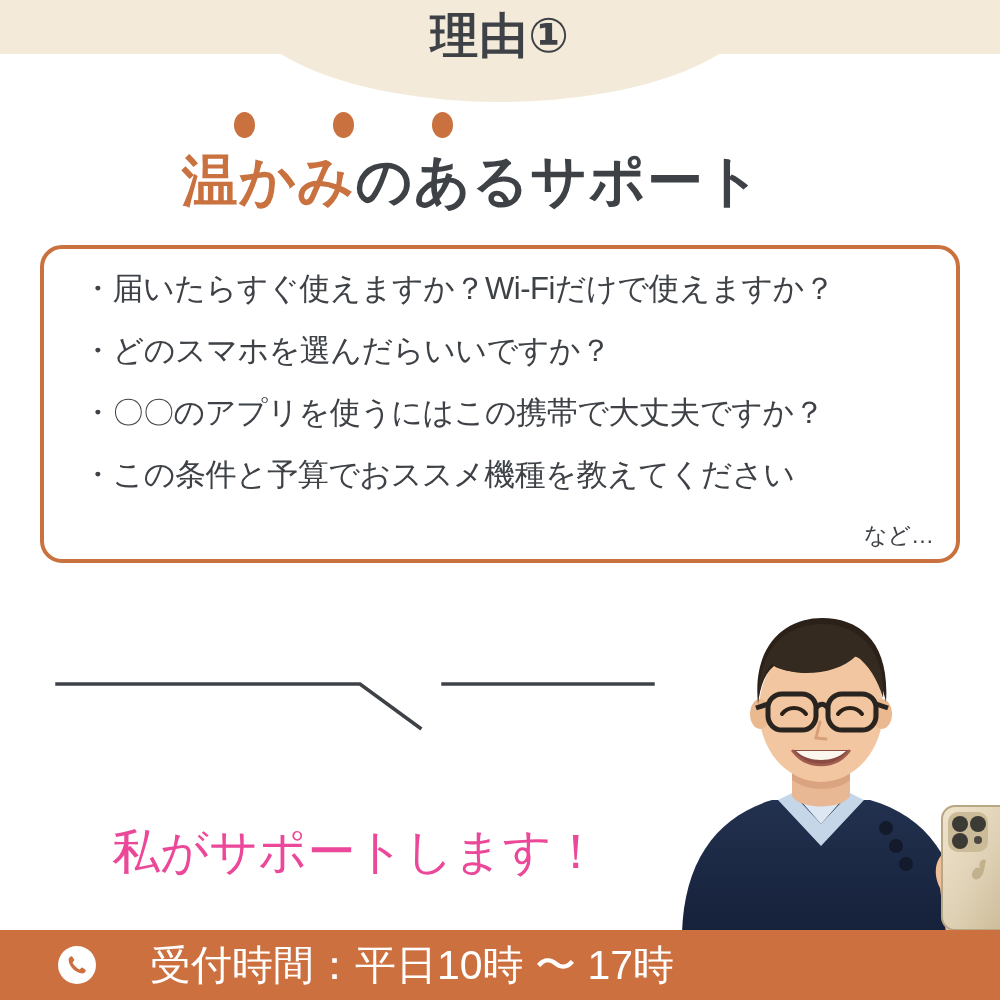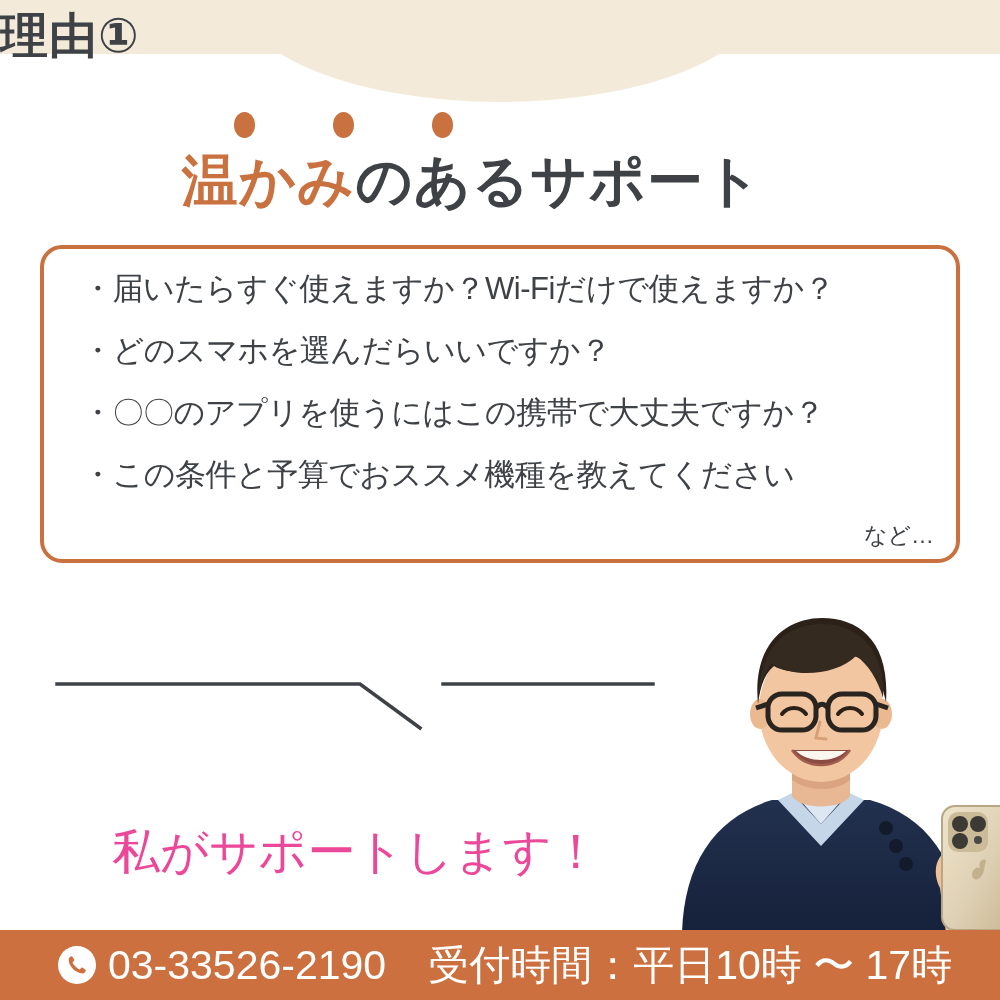--- a/index.html
+++ b/index.html
@@ -40,20 +40,21 @@
     width: 520px;
     height: 248px;
     background: #f3ead9;
     border-radius: 0 0 260px 260px / 0 0 104px 104px;
   }
   .header-title {
     position: absolute;
     left: 0;
     top: 10px;
     width: 1000px;
+    text-align: center;
     font-size: 48px;
     font-weight: bold;
     color: #3e4247;
     letter-spacing: 1px;
     line-height: 1.1;
     white-space: nowrap;
   }
   .dots-shift {
     position: absolute;
     left: 234px;
@@ -316,17 +317,16 @@
       </g>
     </svg>
   </div>
 
   <div class="footer-bar">
     <span class="phone-icon">
       <svg width="24" height="24" viewBox="0 0 24 24" xmlns="http://www.w3.org/2000/svg">
         <path d="M6.6 3.2 C5.4 3.2 3.6 5 3.6 6.6 C3.6 13.2 10.8 20.4 17.4 20.4 C19 20.4 20.8 18.6 20.8 17.4 C20.8 16.8 17.6 14.6 17 14.6 C16.3 14.6 15.2 16.4 14.4 16.4 C13 16.4 7.6 11 7.6 9.6 C7.6 8.8 9.4 7.7 9.4 7 C9.4 6.4 7.2 3.2 6.6 3.2 Z" fill="#cc7040"></path>
       </svg>
     </span>
-    <span class="phone-number">03-33526-2190</span>
     <span class="footer-hours">受付時間：平日10時 〜 17時</span>
   </div>
 
 </div>
 
 </body></html>

